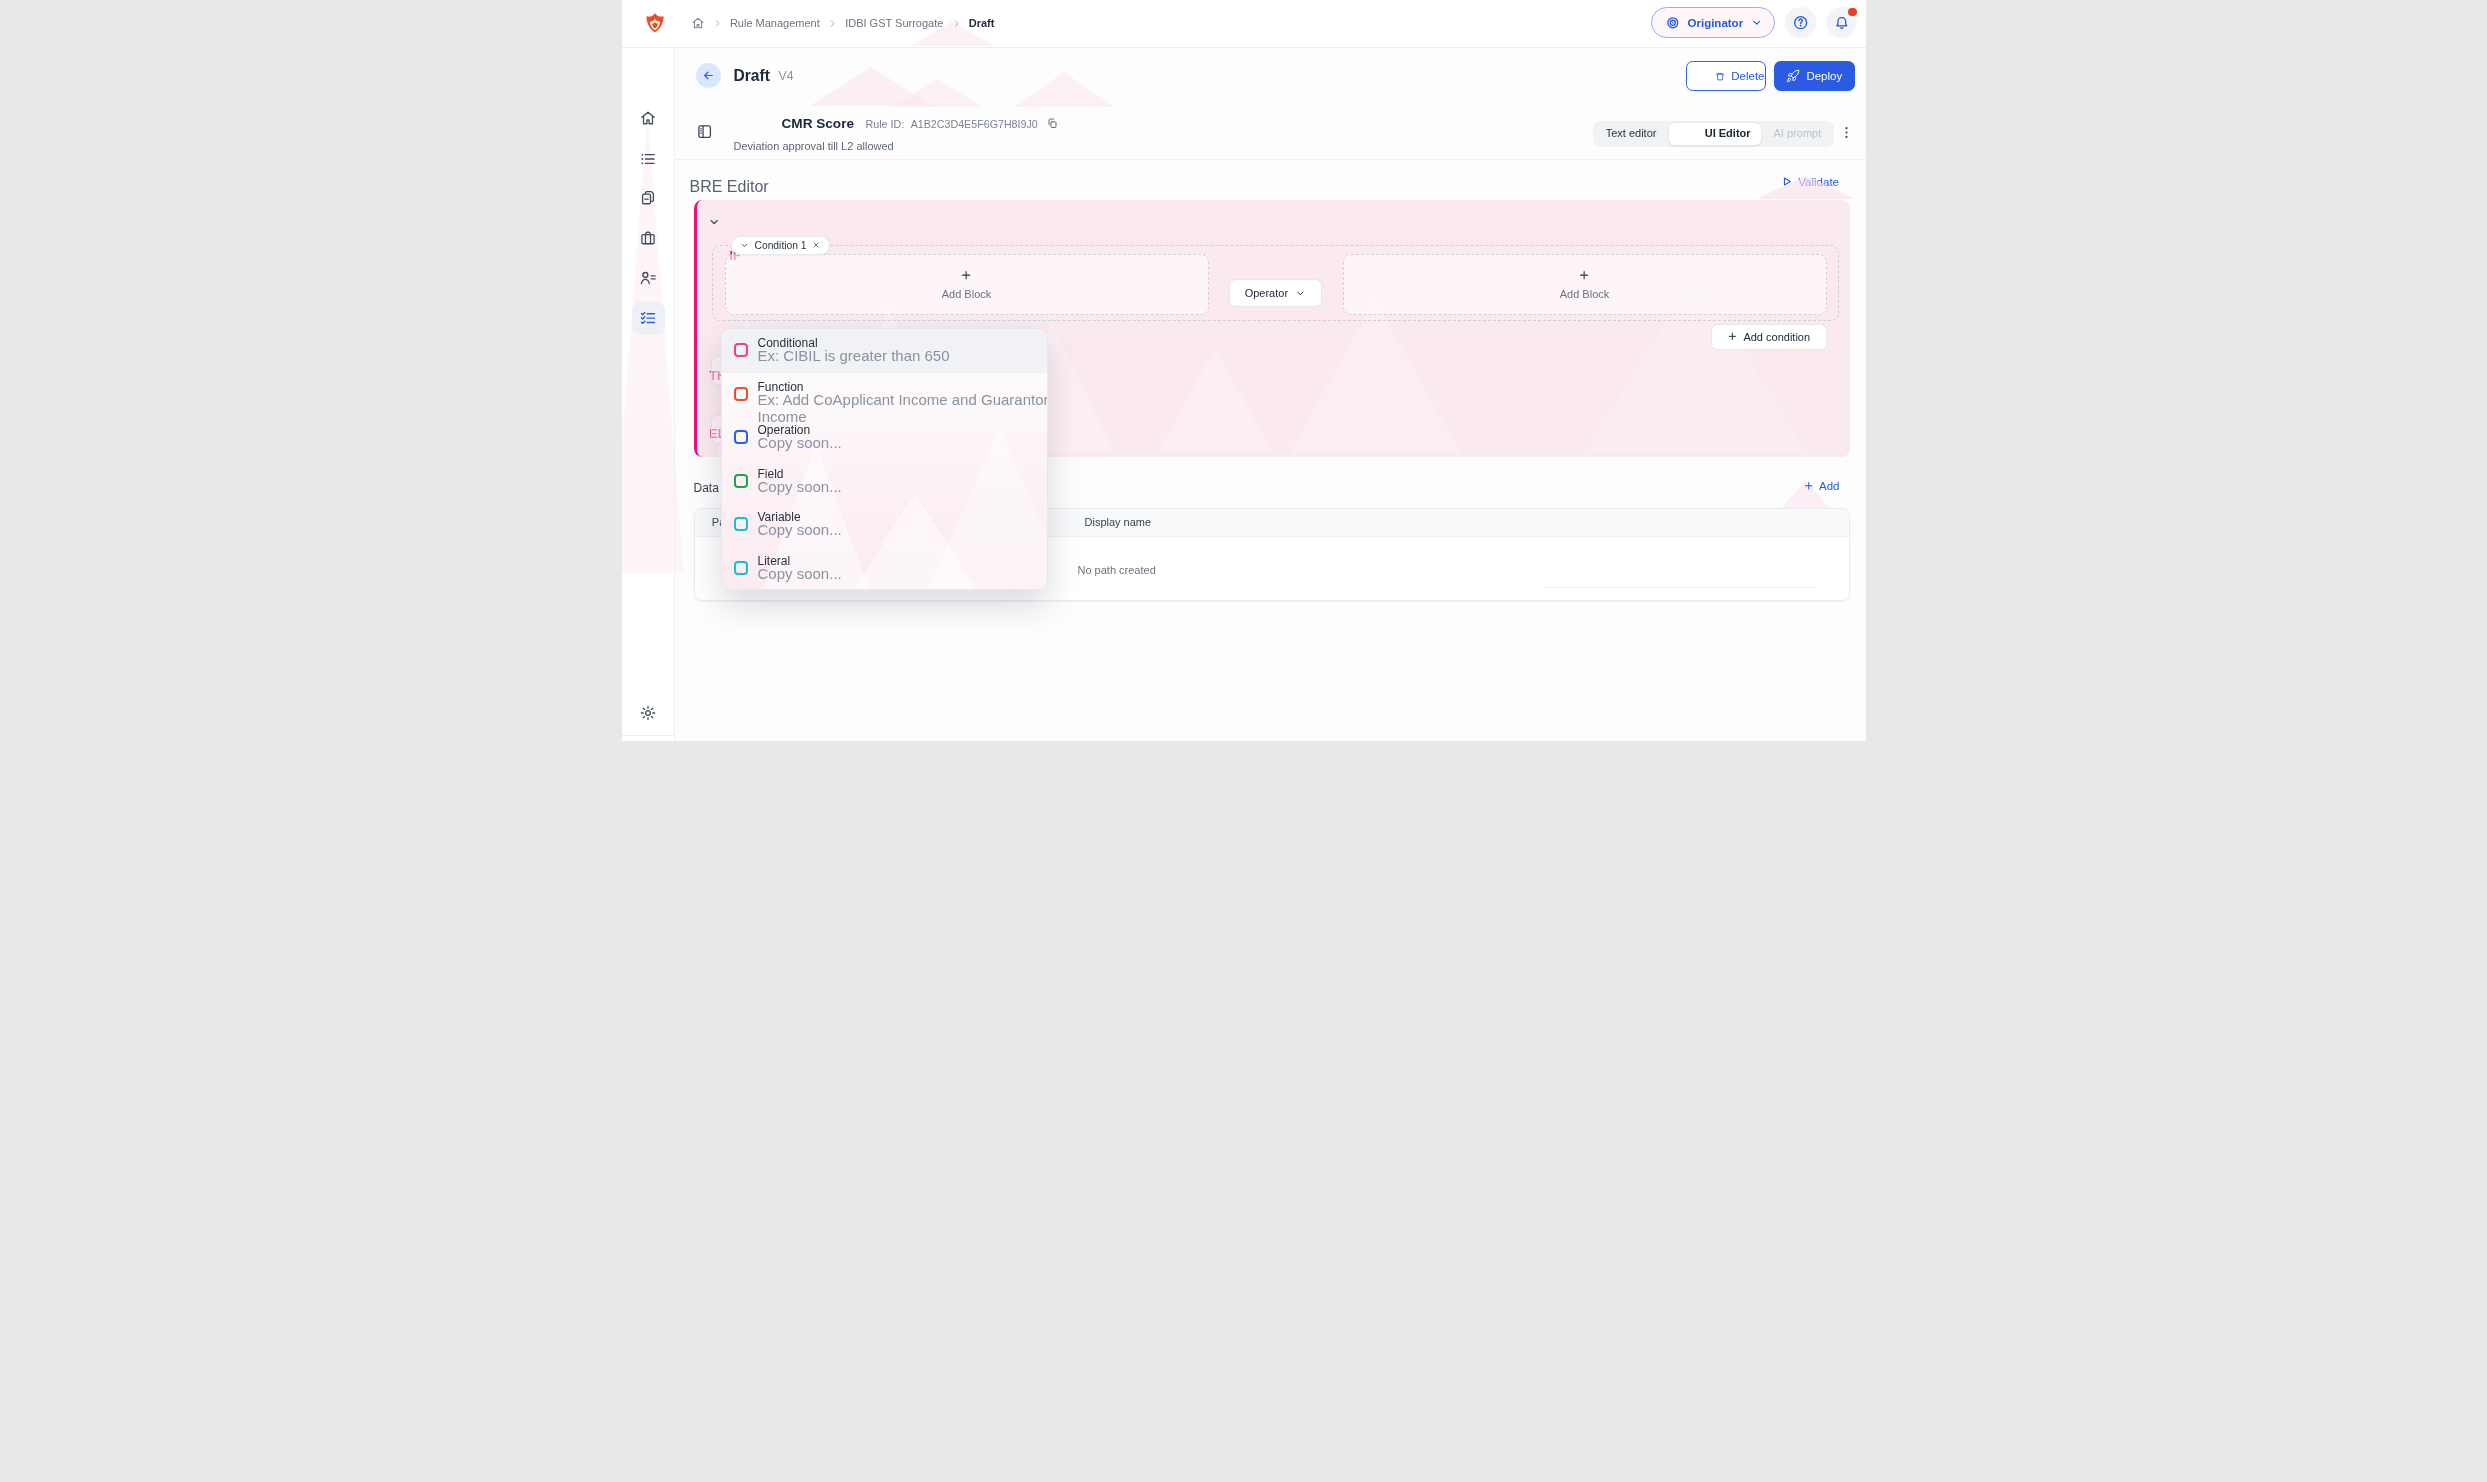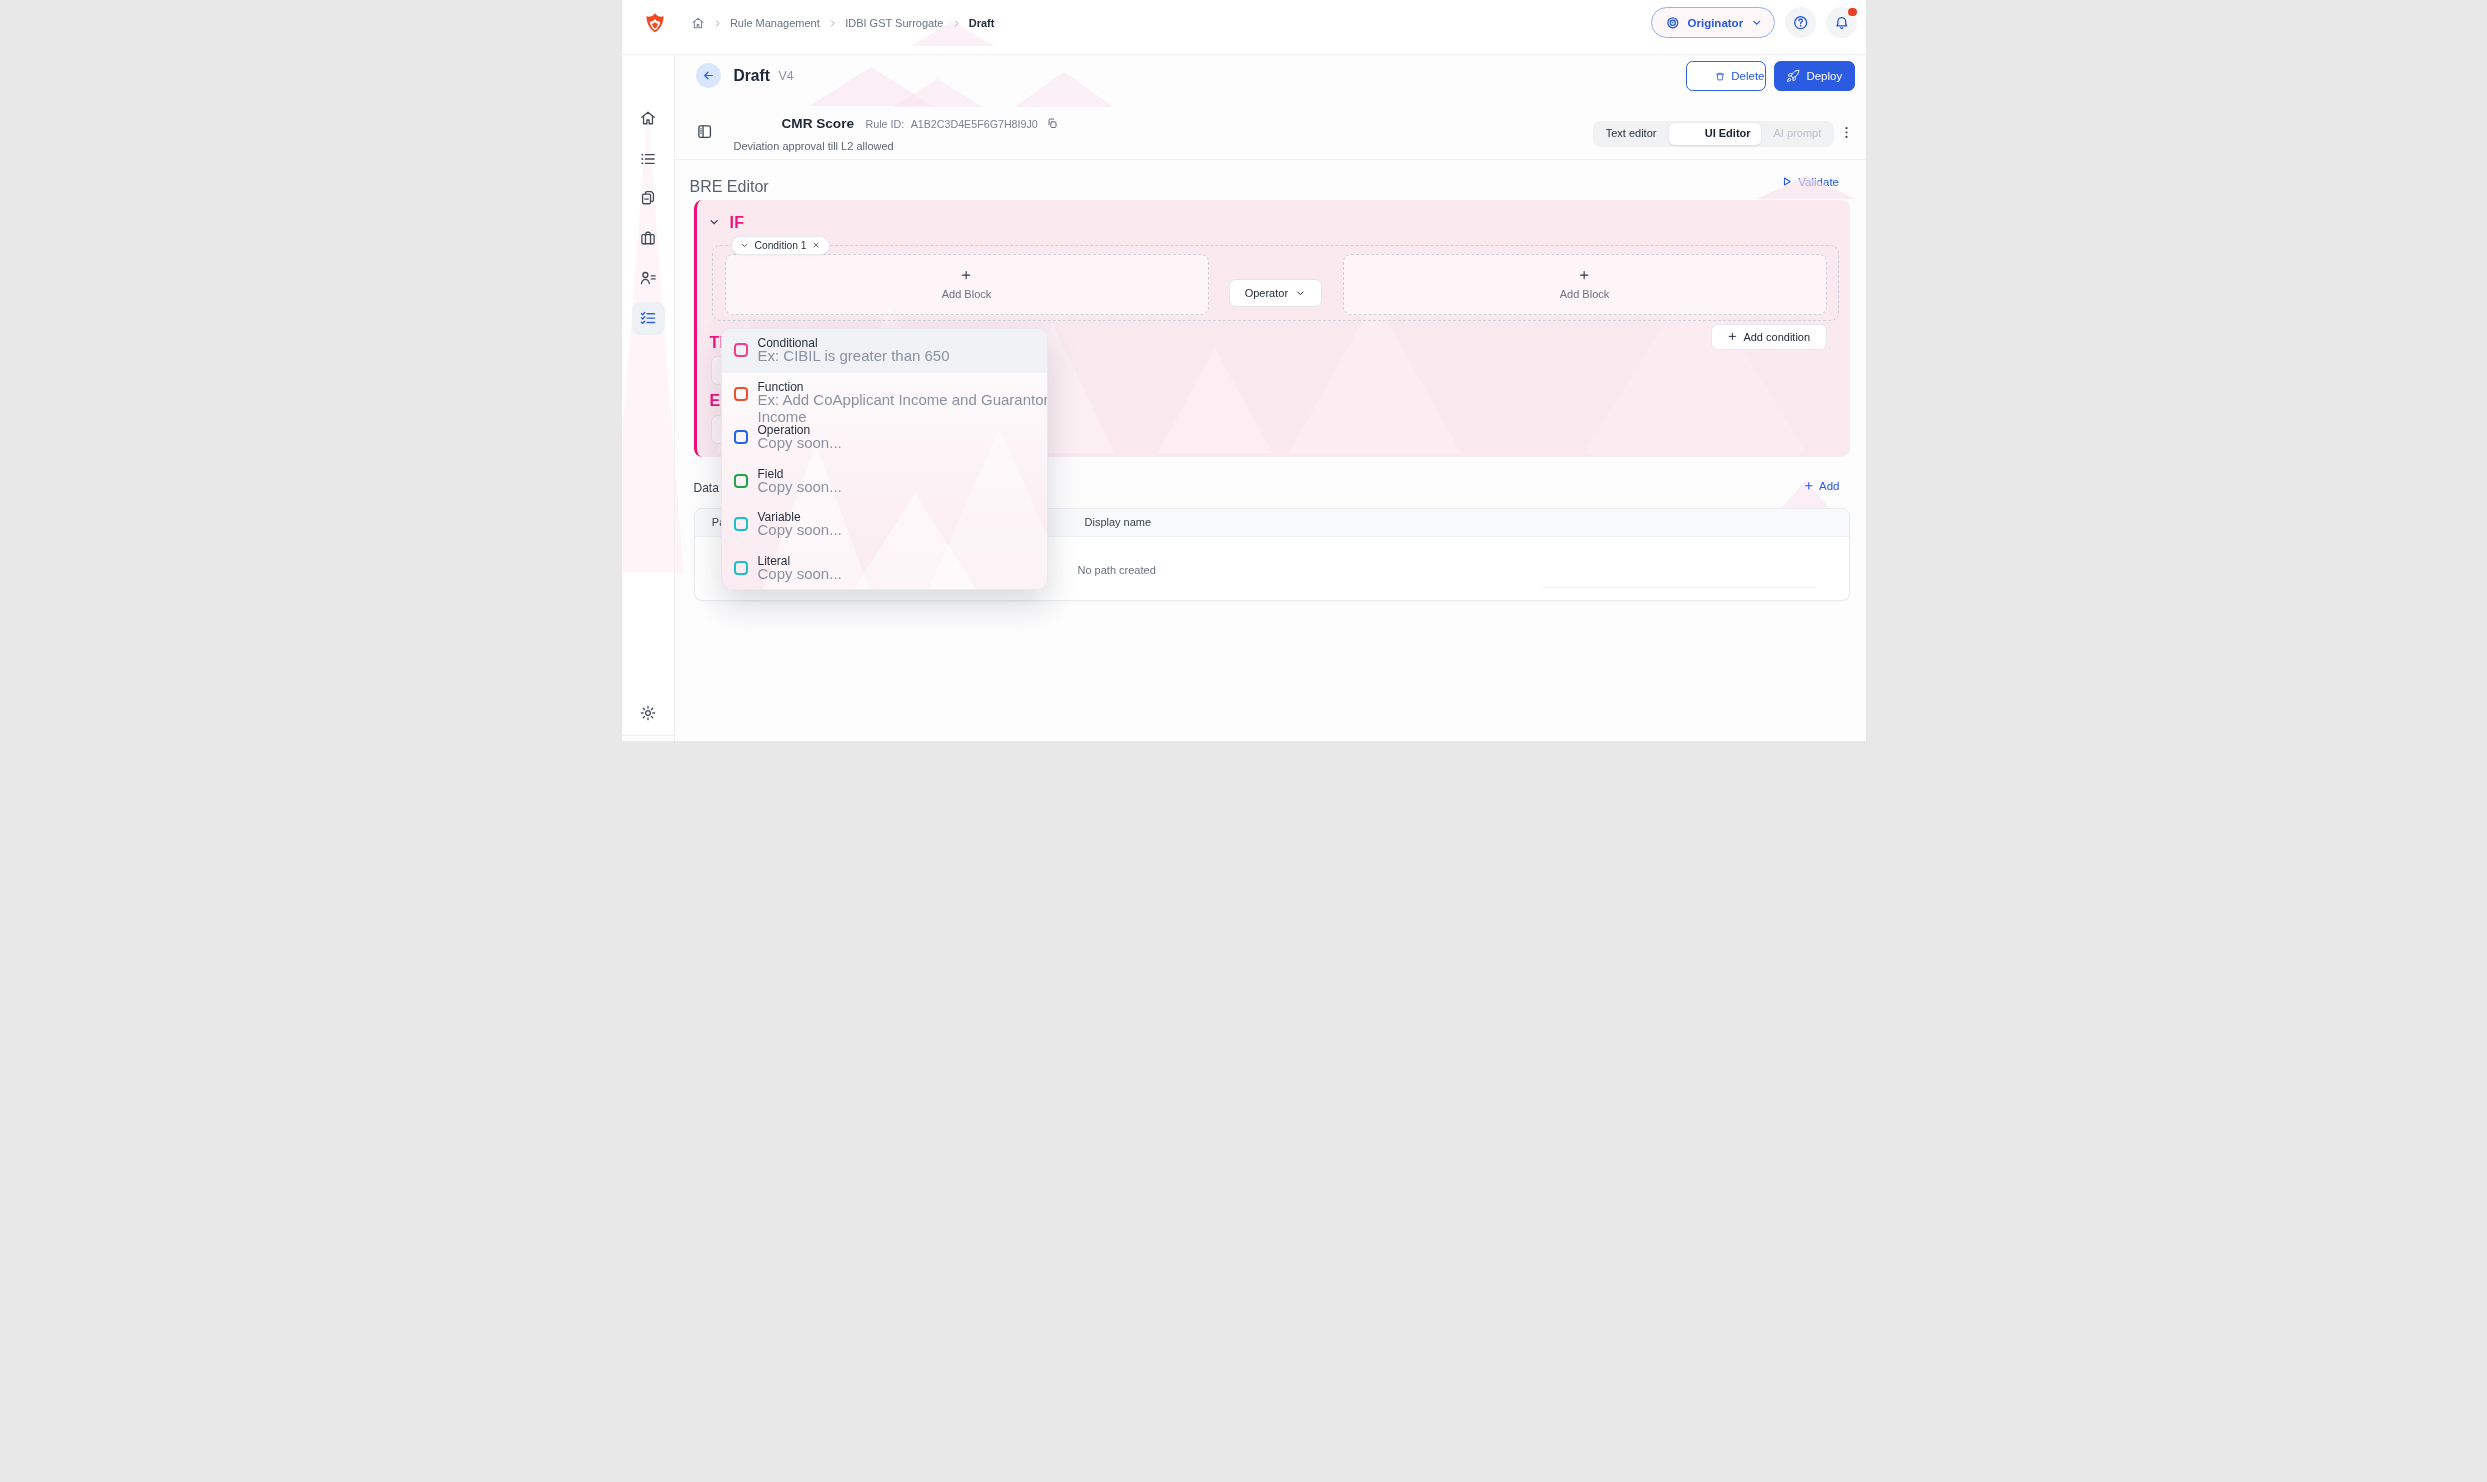--- a/index.html
+++ b/index.html
@@ -9,21 +9,21 @@
     background:#FDFDFE; overflow:hidden;
     font-family:"Liberation Sans","DejaVu Sans",sans-serif;
     color:#242B3A; -webkit-font-smoothing:antialiased;
   }
   .abs{ position:absolute; }
   .flex{ display:flex; align-items:center; }
   svg{ display:block; }
   .tri{ position:absolute; clip-path:polygon(50% 0,0 100%,100% 100%); pointer-events:none; }
 
   
-  #topbar{ position:absolute; left:0; top:0; width:1244px; height:55px; background:#fff; border-bottom:0.8px solid #ECEEF1; z-index:20; }
+  #topbar{ position:absolute; left:0; top:0; width:1244px; height:48px; background:#fff; border-bottom:0.8px solid #ECEEF1; z-index:20; }
   #breadcrumb{ position:absolute; left:69px; top:0; height:46px; gap:8.2px; z-index:2; }
   .crumb{ font-size:11px; color:#6A7380; white-space:nowrap; }
   .crumb.current{ color:#242B3A; font-weight:700; }
   #topbar-right{ position:absolute; right:8.2px; top:7.4px; gap:10px; z-index:2; }
   #role-pill{ height:31px; border:1.2px solid #8FB2F6; background:#FEF7F9; border-radius:15.6px; padding:0 12.3px; gap:7.4px; cursor:pointer; }
   #role-pill span{ font-size:11.5px; font-weight:700; color:#2458E6; }
   .round-btn{ width:31px; height:31px; border-radius:50%; background:#F3F4F6; justify-content:center; position:relative; cursor:pointer; }
   #notif-dot{ position:absolute; right:0.8px; top:0.8px; width:8.2px; height:8.2px; border-radius:50%; background:#E8402A; }
 
   
@@ -54,21 +54,21 @@
   #rule-divider{ position:absolute; left:53px; top:159px; width:1191px; height:0.8px; background:#EEF0F3; }
 
   
   #bre-label{ position:absolute; left:68px; top:178px; font-size:16px; color:#59616F; }
   #validate-btn{ position:absolute; left:1158px; top:175px; gap:5.8px; cursor:pointer; }
   #validate-btn span{ font-size:11.5px; font-weight:500; color:#2458E6; }
 
   
   #if-block{ position:absolute; left:72px; top:200px; width:1156px; height:257px; background:#FBE9F0;
              border-left:3.3px solid #EC1077; border-radius:8.2px; }
-  .kw{ font-size:16px; font-weight:800; color:#ED137C; letter-spacing:0.2px; }
+  .kw{ font-size:12px; font-weight:800; color:#ED137C; letter-spacing:0.2px;margin-top:35px; }
   #if-kw{ position:absolute; left:33px; top:14px; }
   #if-chevron{ position:absolute; left:11.5px; top:15.6px; }
   #cond-pill{ position:absolute; left:34px; top:36px; height:19px; background:#fff; border:0.8px solid #E7E9EC; border-radius:10px;
               padding:0 8.2px; gap:5.8px; box-shadow:0 0.8px 1.6px rgba(16,24,40,.05); cursor:pointer; z-index:4;}
   #cond-pill span{ font-size:10.3px; color:#2A3242; }
   #cond-outer{ position:absolute; left:15.6px; top:45px; width:1127px; height:76px; border:1.2px dashed #CDD0D6; border-radius:8.2px; z-index:2;}
   .add-block{ position:absolute; top:54px; height:61px; border:1.2px dashed #CDD0D6; border-radius:8.2px;
               background:rgba(255,255,255,.55); display:flex; flex-direction:column; align-items:center; justify-content:center; gap:7.4px; cursor:pointer; z-index:3;}
   #add-block-left{ left:28px; width:484px; }
   #add-block-right{ left:646px; width:484px; }

